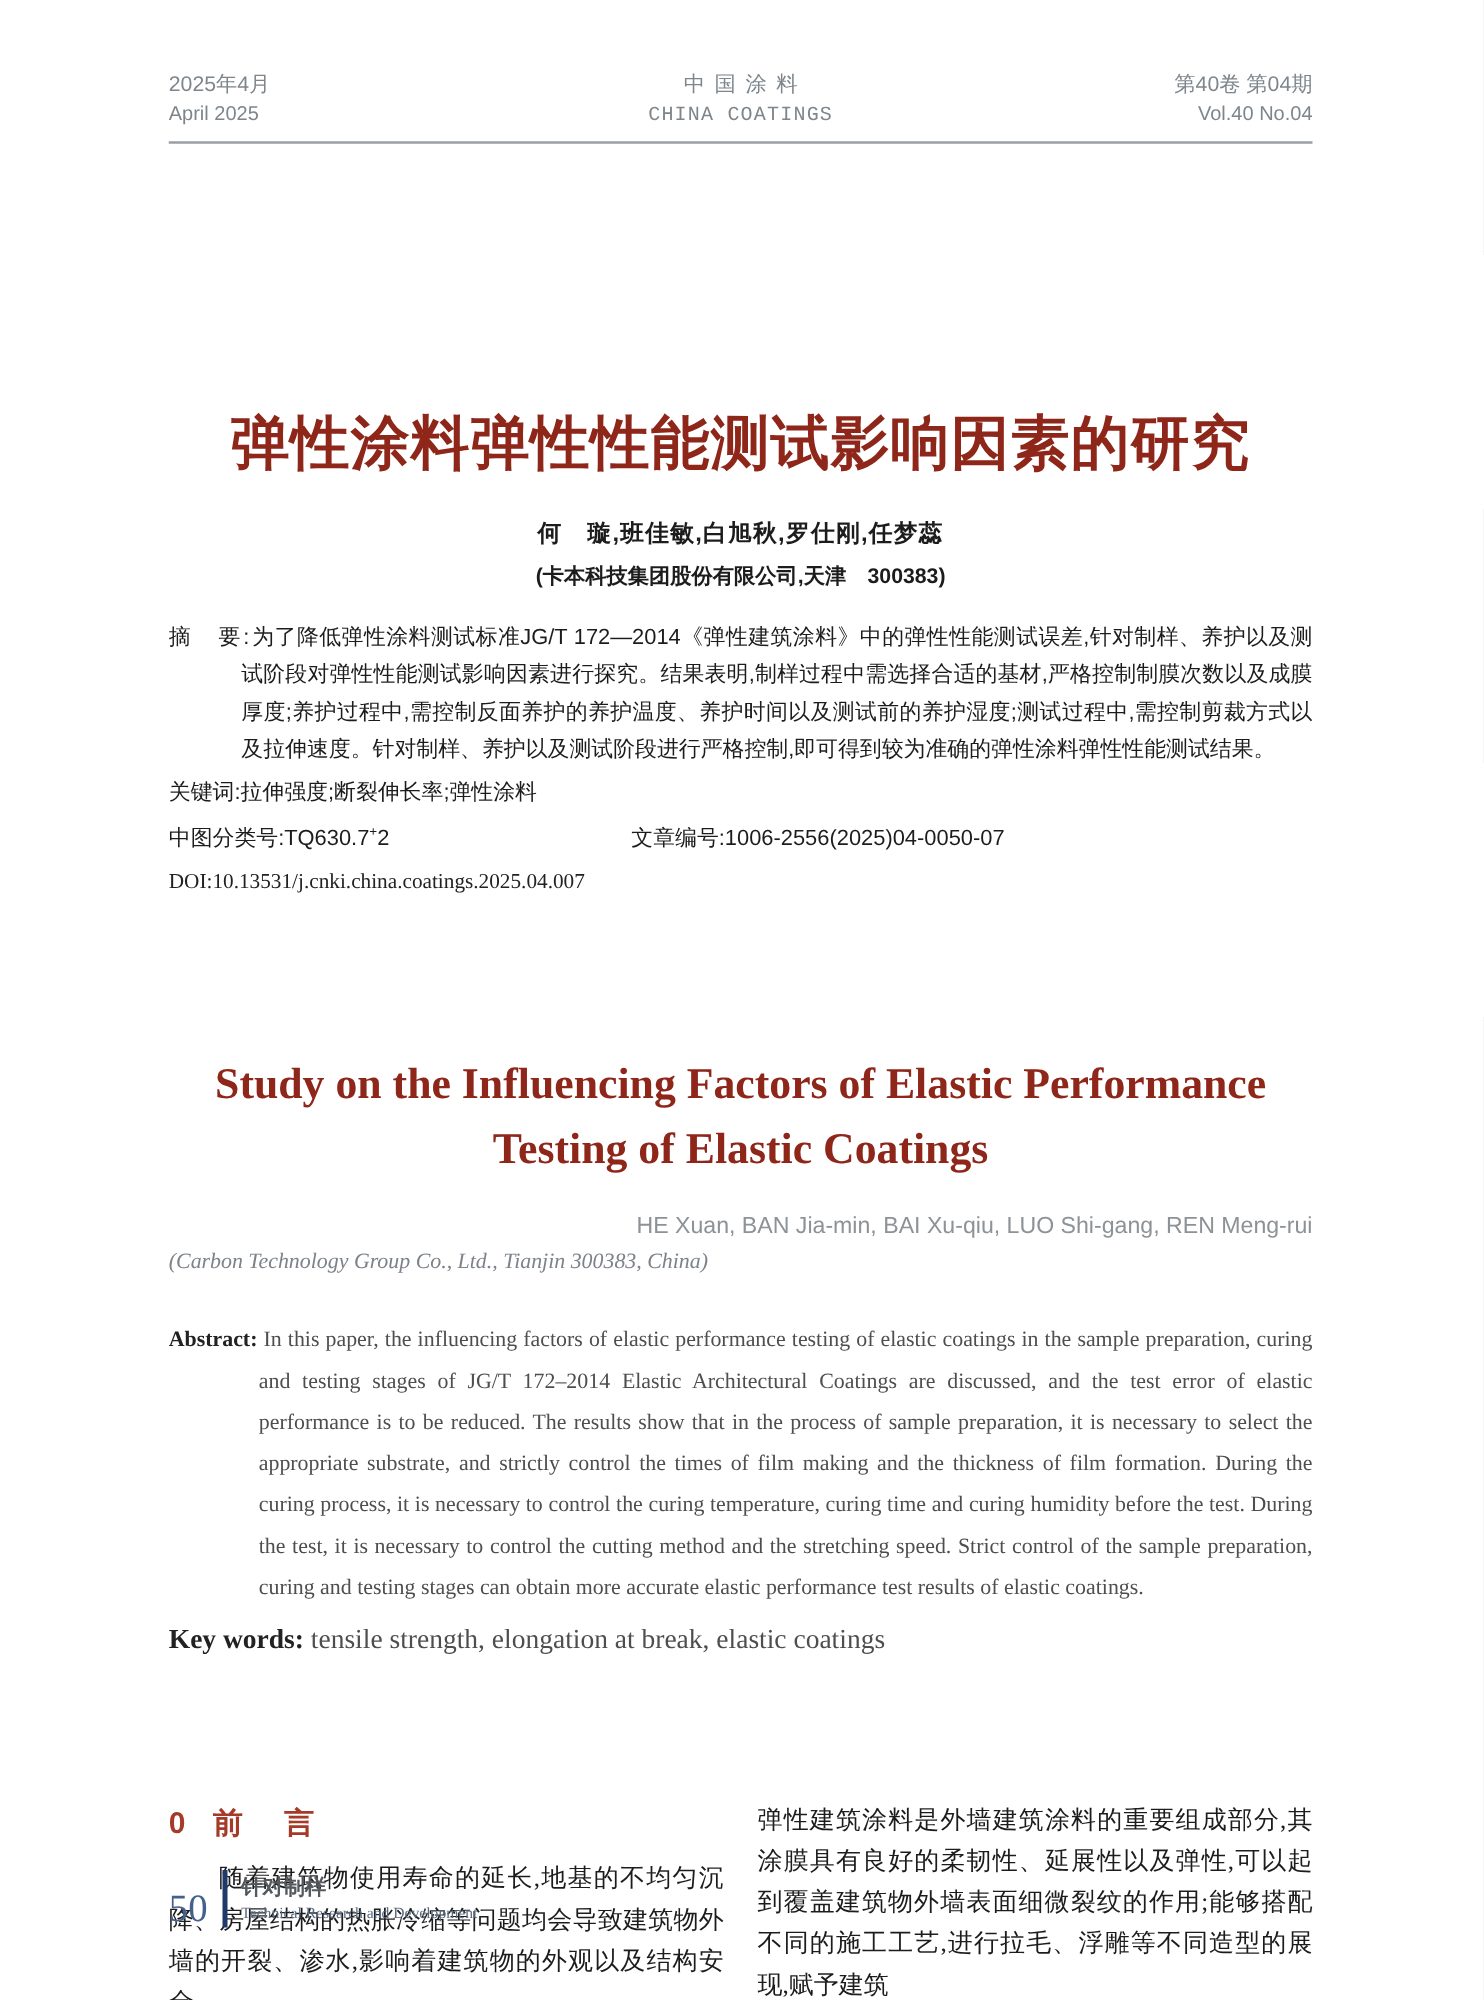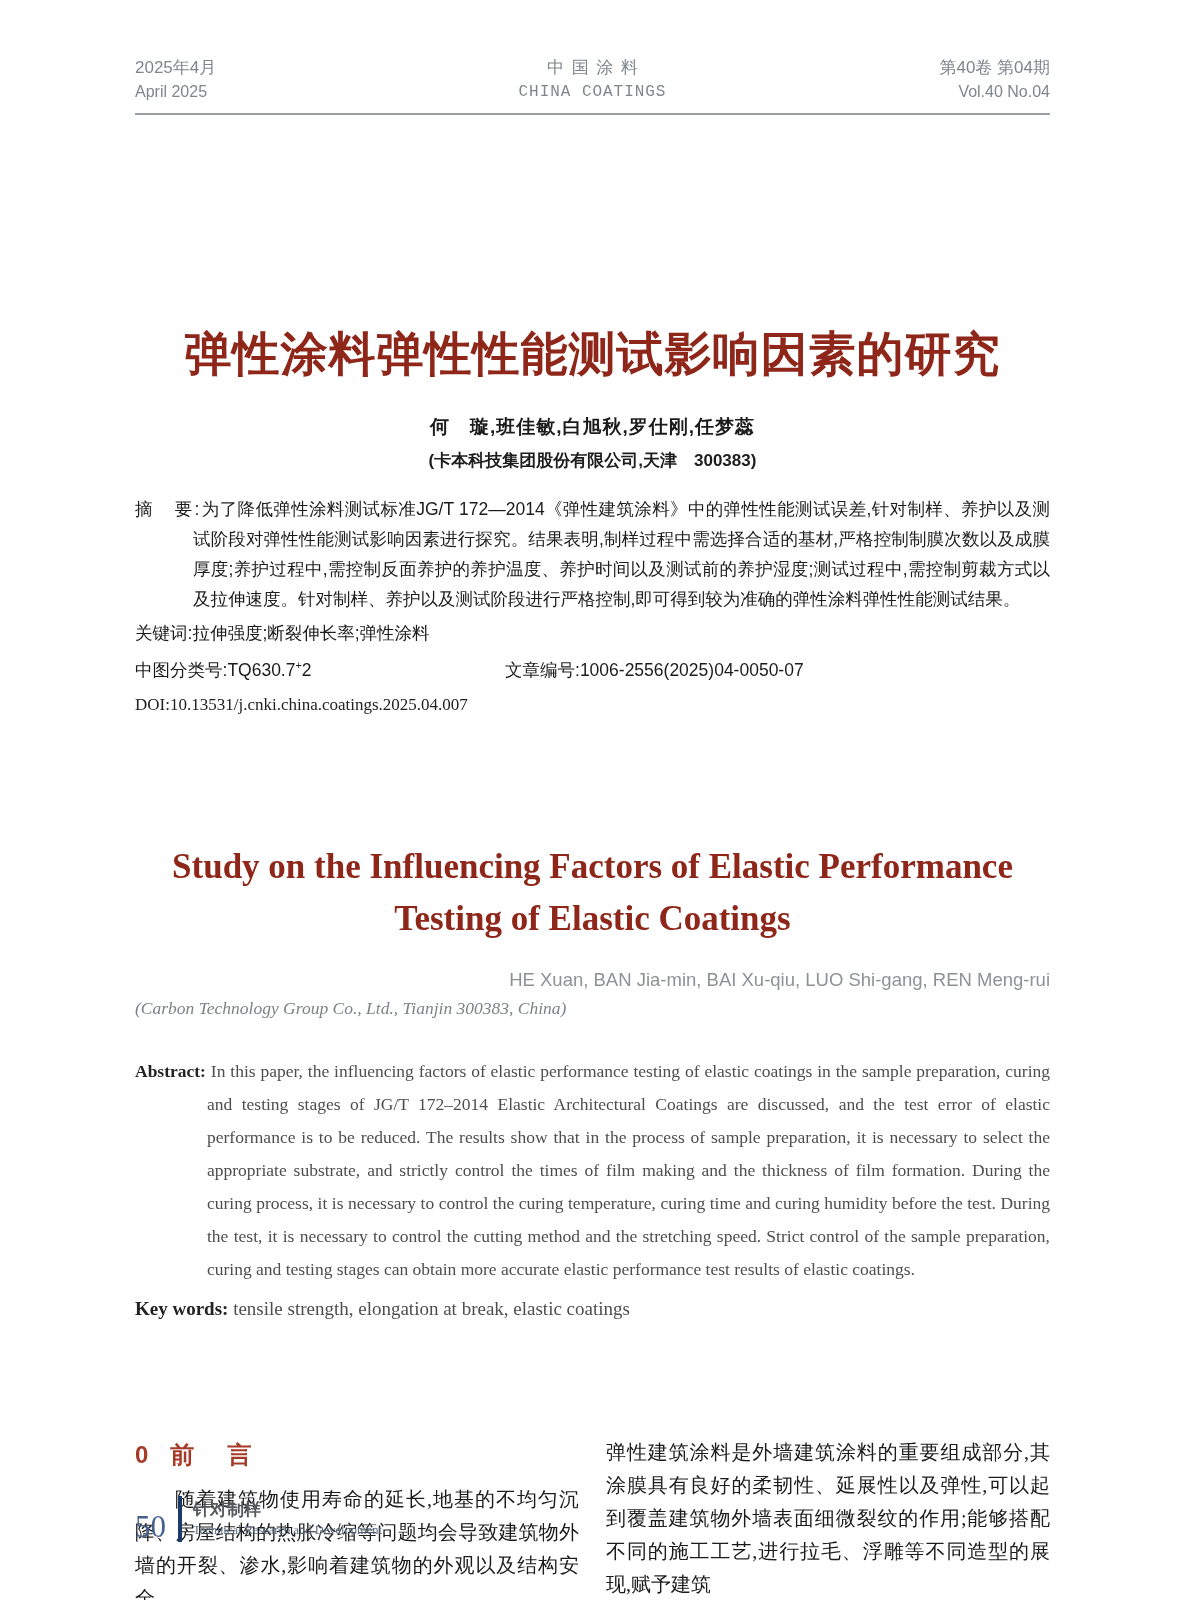--- a/index.html
+++ b/index.html
@@ -90,21 +90,21 @@
     margin-top:36px;
     font-family:"Liberation Serif","DejaVu Serif",serif;
     font-size:17.5px;line-height:33px;color:var(--abs-en-gray);
     text-align:justify;
     padding-left:72px;text-indent:-72px;
   }
   .abs-en .lbl,.kw-en .lbl{font-weight:700;color:#222;}
   .kw-en{
     margin-top:12px;
     font-family:"Liberation Serif","DejaVu Serif",serif;
-    font-size:19px;color:var(--abs-en-gray);
+    font-size:22px;color:var(--abs-en-gray);
     padding-left:72px;text-indent:-72px;
   }
 
   
   .columns{
     margin-top:116px;
     display:flex;gap:27px;
     font-family:"Liberation Serif","DejaVu Serif",serif;
     font-size:20px;line-height:33px;
   }

